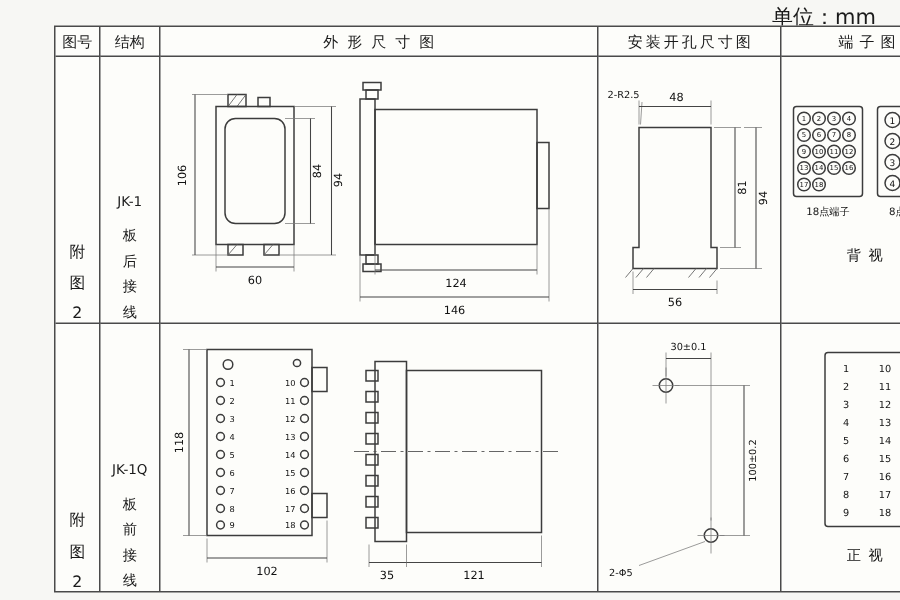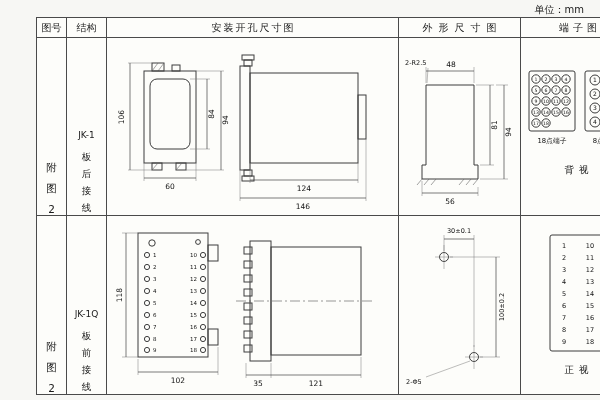--- a/index.html
+++ b/index.html
@@ -1,21 +1,21 @@
 <!DOCTYPE html>
 <html><head>
 <meta charset="utf-8">
 <style>
   * { margin:0; padding:0; box-sizing:border-box; }
   html,body { width:600px; height:400px; }
   body {
     font-family:"DejaVu Sans","Liberation Sans",sans-serif;
     background:#f7f7f4; color:#1a1a1a; position:relative; overflow:hidden;
   }
-  .unit { position:absolute; top:3px; right:16px; font-size:10px; }
+  .unit { position:absolute; top:3px; right:16px; font-size:14px; }
   .spec-table {
     position:absolute; left:6px; top:17px; width:600px; height:378px;
     border:1px solid #4a4a4a; background:#fdfdfa;
     display:grid;
     grid-template-columns:30px 40px 1fr 122px 114px;
     grid-template-rows:20px 1fr 1fr;
     margin-left:30px;
   }
   .cell {
     border-right:1px solid #4a4a4a; border-bottom:1px solid #4a4a4a;
@@ -50,22 +50,22 @@
 </style>
 </head>
 <body>
 
 <div class="unit">单位：mm</div>
 
 <div class="spec-table">
 
   <div class="cell hdr">图号</div>
   <div class="cell hdr">结构</div>
+  <div class="cell hdr sp6">外形尺寸图</div>
   <div class="cell hdr sp2">安装开孔尺寸图</div>
-  <div class="cell hdr sp6">外形尺寸图</div>
   <div class="cell hdr sp4 lc">端子图</div>
 
   <div class="cell vcol">
     <span>附</span>
     <span>图</span>
     <span>2</span>
   </div>
 
   <div class="cell vcol struct">
     <span class="model">JK-1</span>

